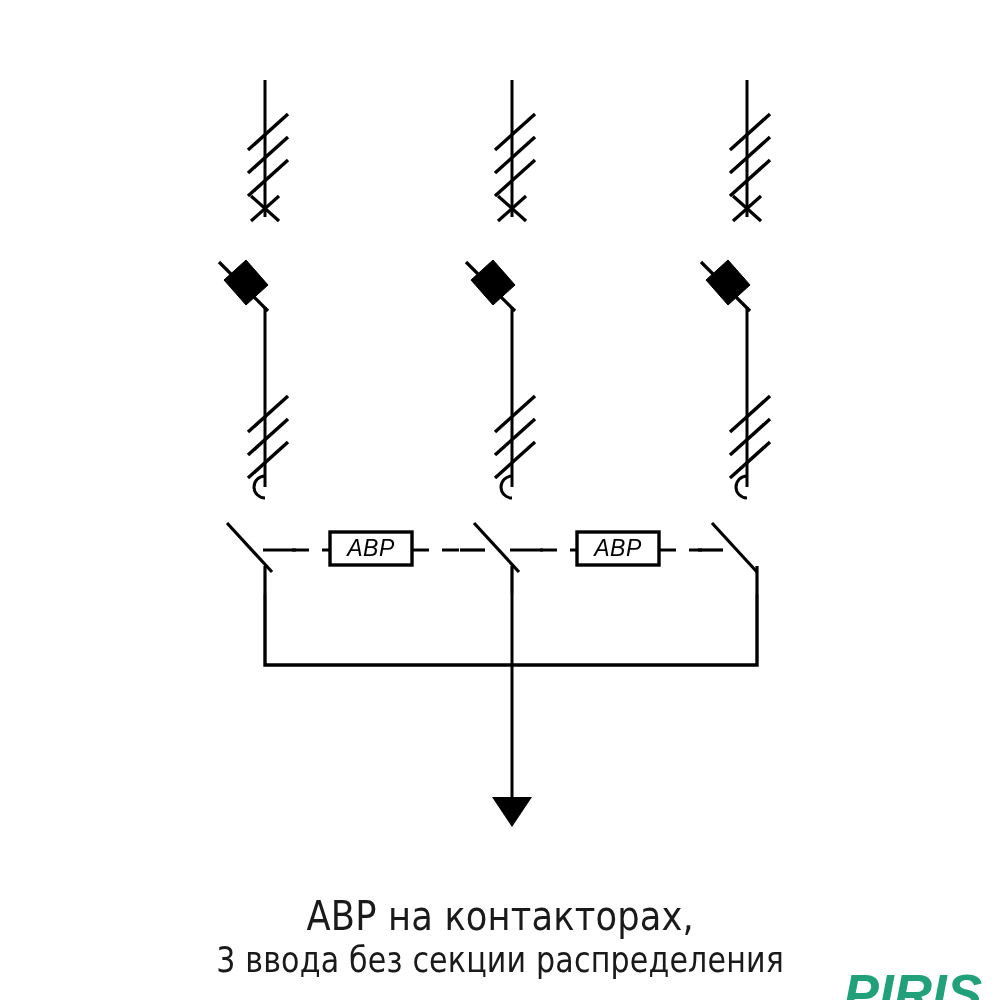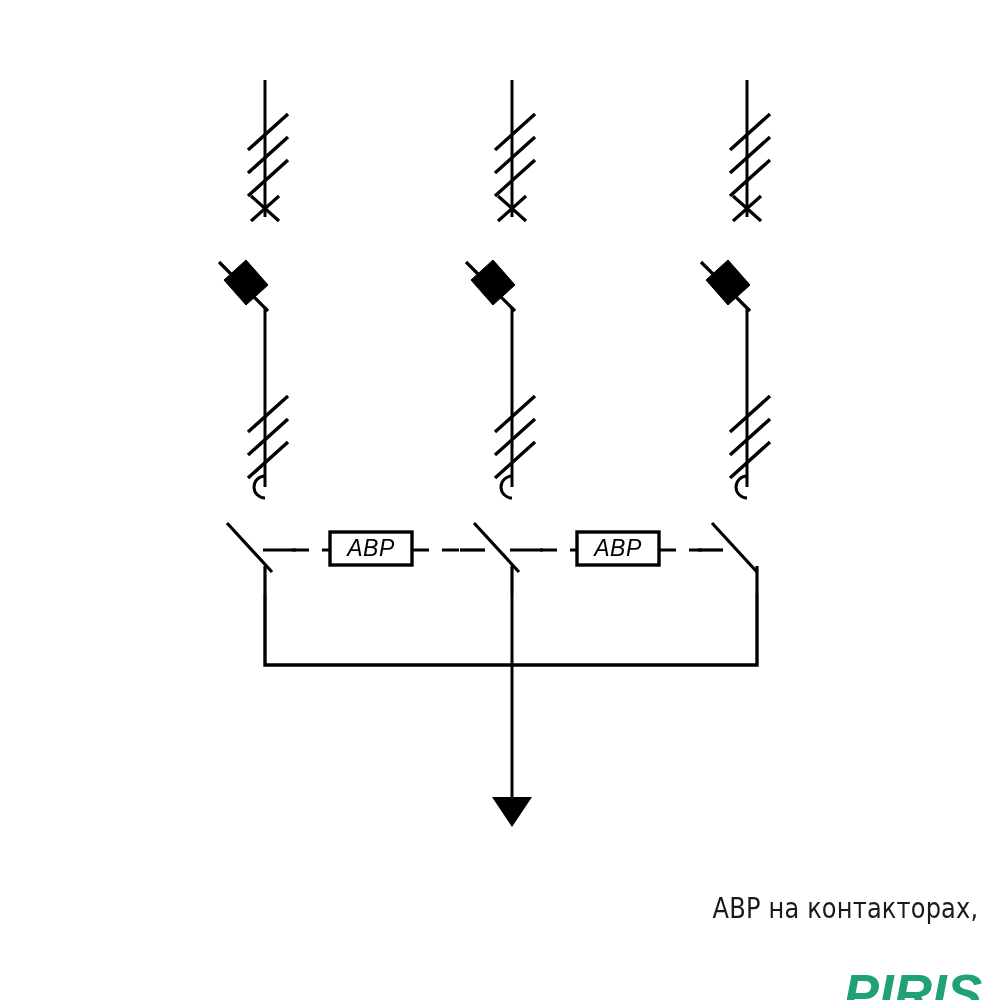--- a/index.html
+++ b/index.html
@@ -105,22 +105,21 @@
     width: 1000px;
     text-align: center;
     color: #1a1a1a;
     font-family: "DejaVu Sans", sans-serif;
     font-weight: 400;
     letter-spacing: 0.2px;
     white-space: nowrap;
   }
   #caption-line-1 {
     top: 860px;
-    font-size: 28px;
-    text-align: right;
+    font-size: 41px;
   }
   #caption-line-2 {
     top: 908px;
     font-size: 35px;
   }
   .caption-inner {
     display: inline-block;
     transform: scaleX(0.86);
     transform-origin: center;
   }
@@ -252,16 +251,19 @@
     <g>
       <line class="wire" x1="512" y1="562" x2="512" y2="768"></line>
       <polygon class="arrow-head" points="492,765 532,765 512,795"></polygon>
     </g>
 
   </svg>
 
   <div class="caption" id="caption-line-1">
     <span class="caption-inner">АВР на контакторах,</span>
   </div>
+  <div class="caption" id="caption-line-2">
+    <span class="caption-inner">3 ввода без секции распределения</span>
+  </div>
 
   <div id="brand-logo" style="color: rgb(33, 161, 121);">PIRIS</div>
 
 </div>
 
 </body></html>

